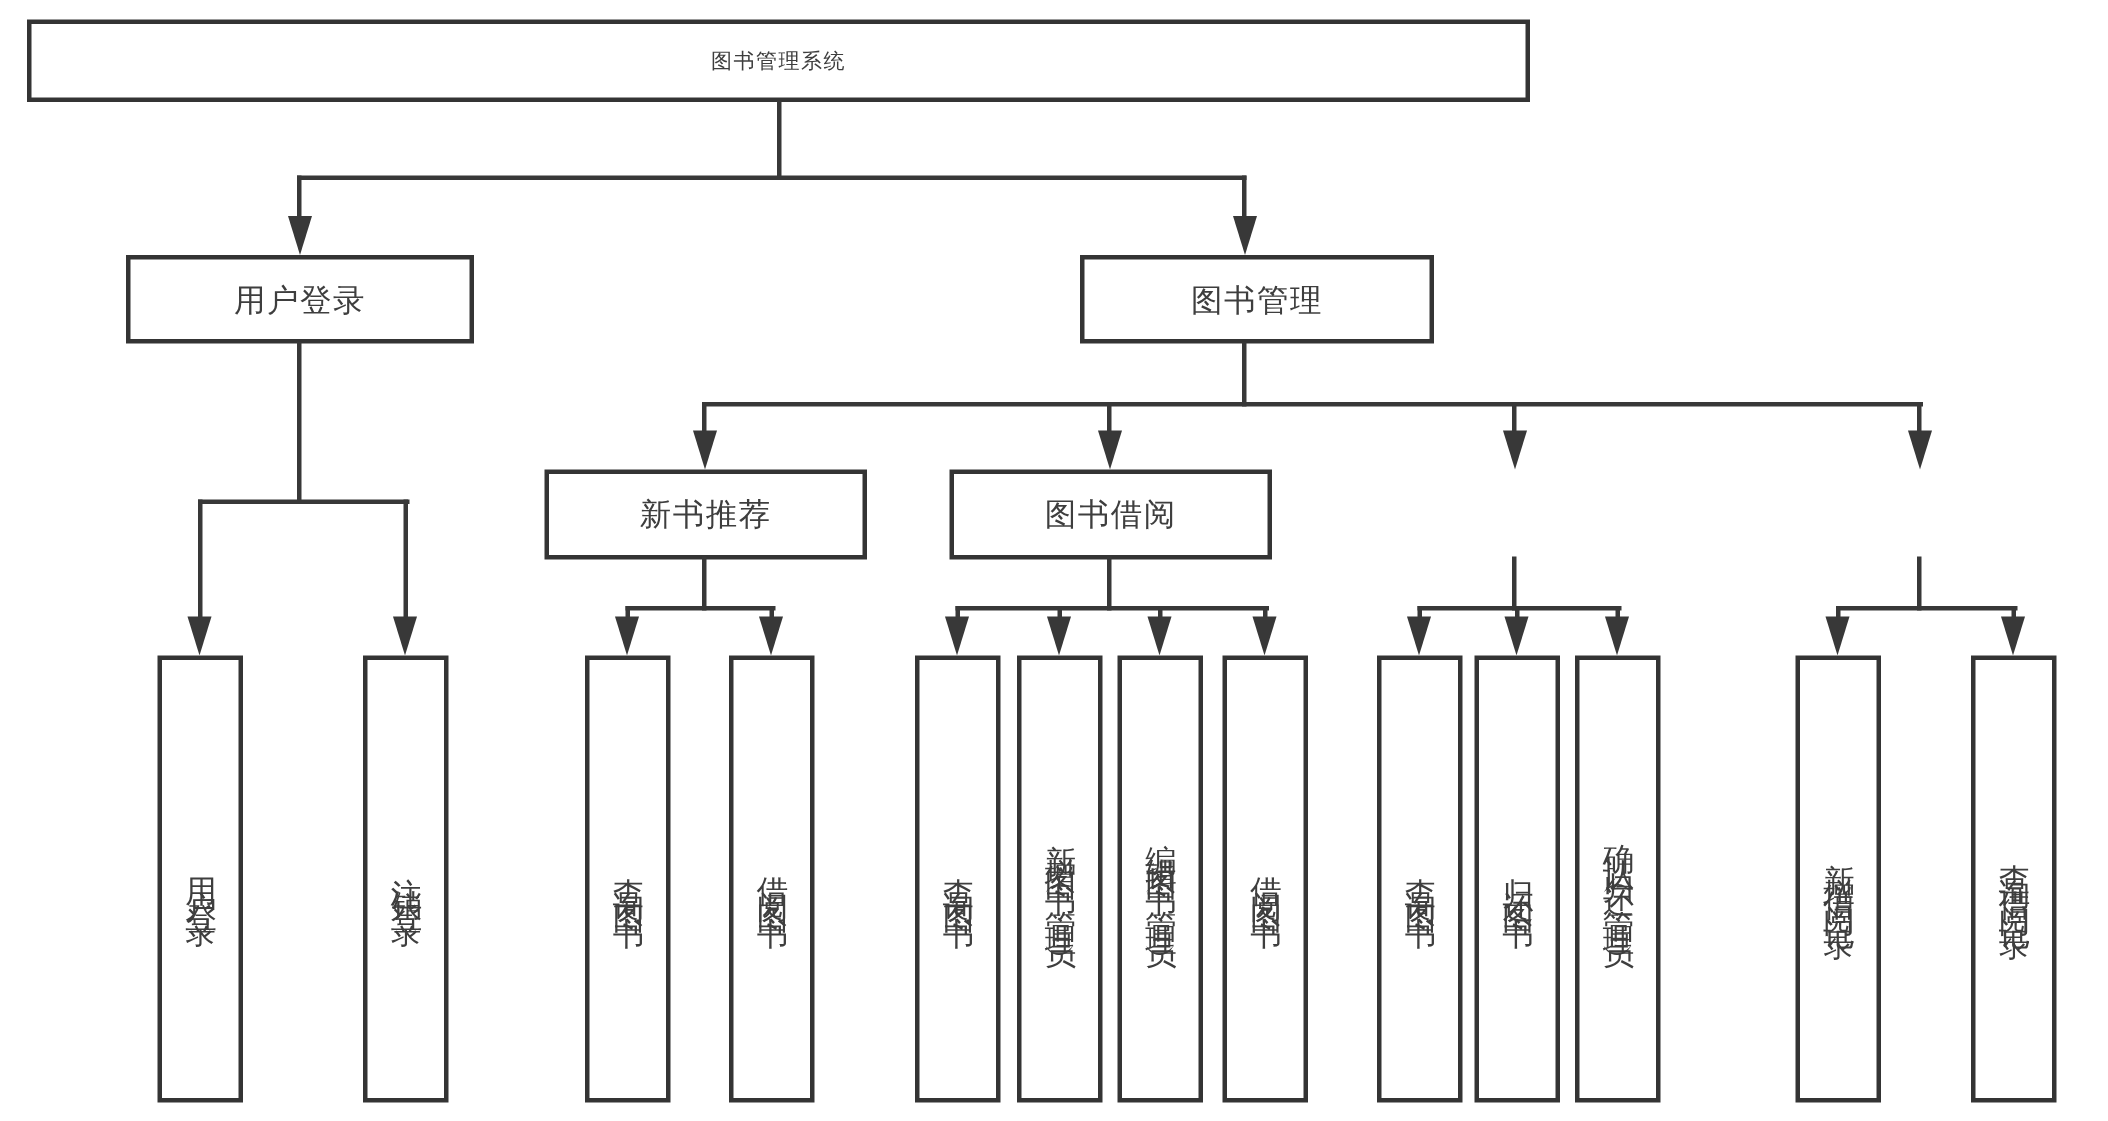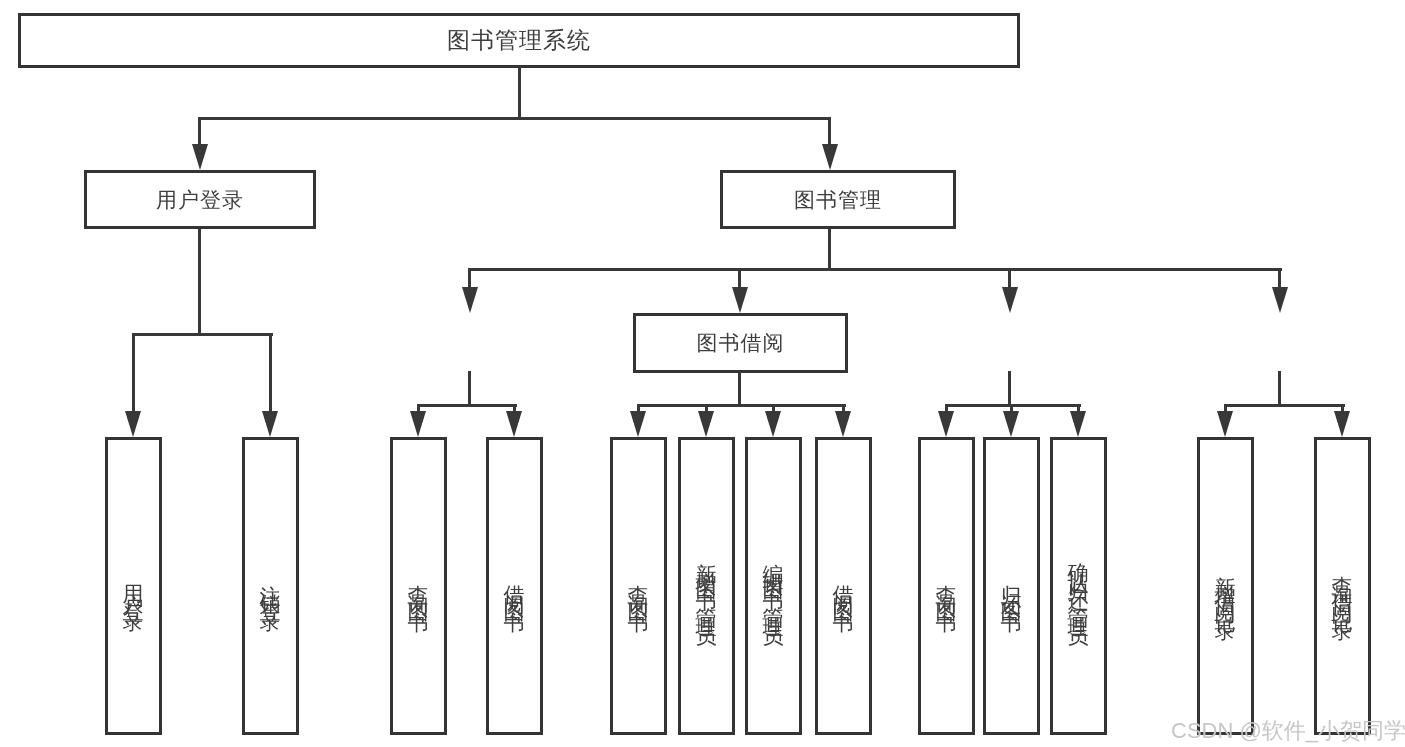--- a/index.html
+++ b/index.html
@@ -23,21 +23,21 @@
     box-sizing: border-box;
     border: 3px solid var(--border);
     background: #ffffff;
     display: flex;
     align-items: center;
     justify-content: center;
     color: var(--text);
     font-size: 21px;
     letter-spacing: 1px;
   }
-  .box.root { font-size: 23px; }
+  .box.root { font-size: 14px; }
   .leaf .vtext {
     writing-mode: vertical-rl;
     letter-spacing: 9px;
     line-height: 1;
     text-align: center;
   }
   .vl { position: absolute; width: 3px; background: var(--line); }
   .hl { position: absolute; height: 3px; background: var(--line); }
   .ar {
     position: absolute;
@@ -88,20 +88,23 @@
   <i class="hl" style="left:468px; top:268px; width:814px;"></i>
   <i class="vl" style="left:468px; top:268px; height:22px;"></i>
   <i class="vl" style="left:738px; top:268px; height:22px;"></i>
   <i class="vl" style="left:1008px; top:268px; height:22px;"></i>
   <i class="vl" style="left:1278px; top:268px; height:22px;"></i>
   <i class="ar" style="left:462px; top:287px;"></i>
   <i class="ar" style="left:732px; top:287px;"></i>
   <i class="ar" style="left:1002px; top:287px;"></i>
   <i class="ar" style="left:1272px; top:287px;"></i>
 
+  <div class="box" style="left:363px; top:313px; width:215px; height:60px;">
+    <span>新书推荐</span>
+  </div>
   <div class="box" style="left:633px; top:313px; width:215px; height:60px;">
     <span>图书借阅</span>
   </div>
 
   <i class="vl" style="left:468px; top:371px; height:36px;"></i>
   <i class="hl" style="left:417px; top:404px; width:100px;"></i>
   <i class="vl" style="left:417px; top:404px; height:10px;"></i>
   <i class="vl" style="left:513px; top:404px; height:10px;"></i>
   <i class="ar" style="left:410px; top:411px;"></i>
   <i class="ar" style="left:506px; top:411px;"></i>
@@ -170,15 +173,14 @@
     <span class="vtext">确认归还（管理员）</span>
   </div>
 
   <div class="box leaf" style="left:1197px; top:437px; width:57px; height:298px;">
     <span class="vtext">新增借阅记录</span>
   </div>
   <div class="box leaf" style="left:1314px; top:437px; width:57px; height:298px;">
     <span class="vtext">查询借阅记录</span>
   </div>
 
-  <div class="watermark" style="left:1171px; top:716px;">CSDN @软件_小贺同学</div>
 
 </div>
 
 </body></html>

